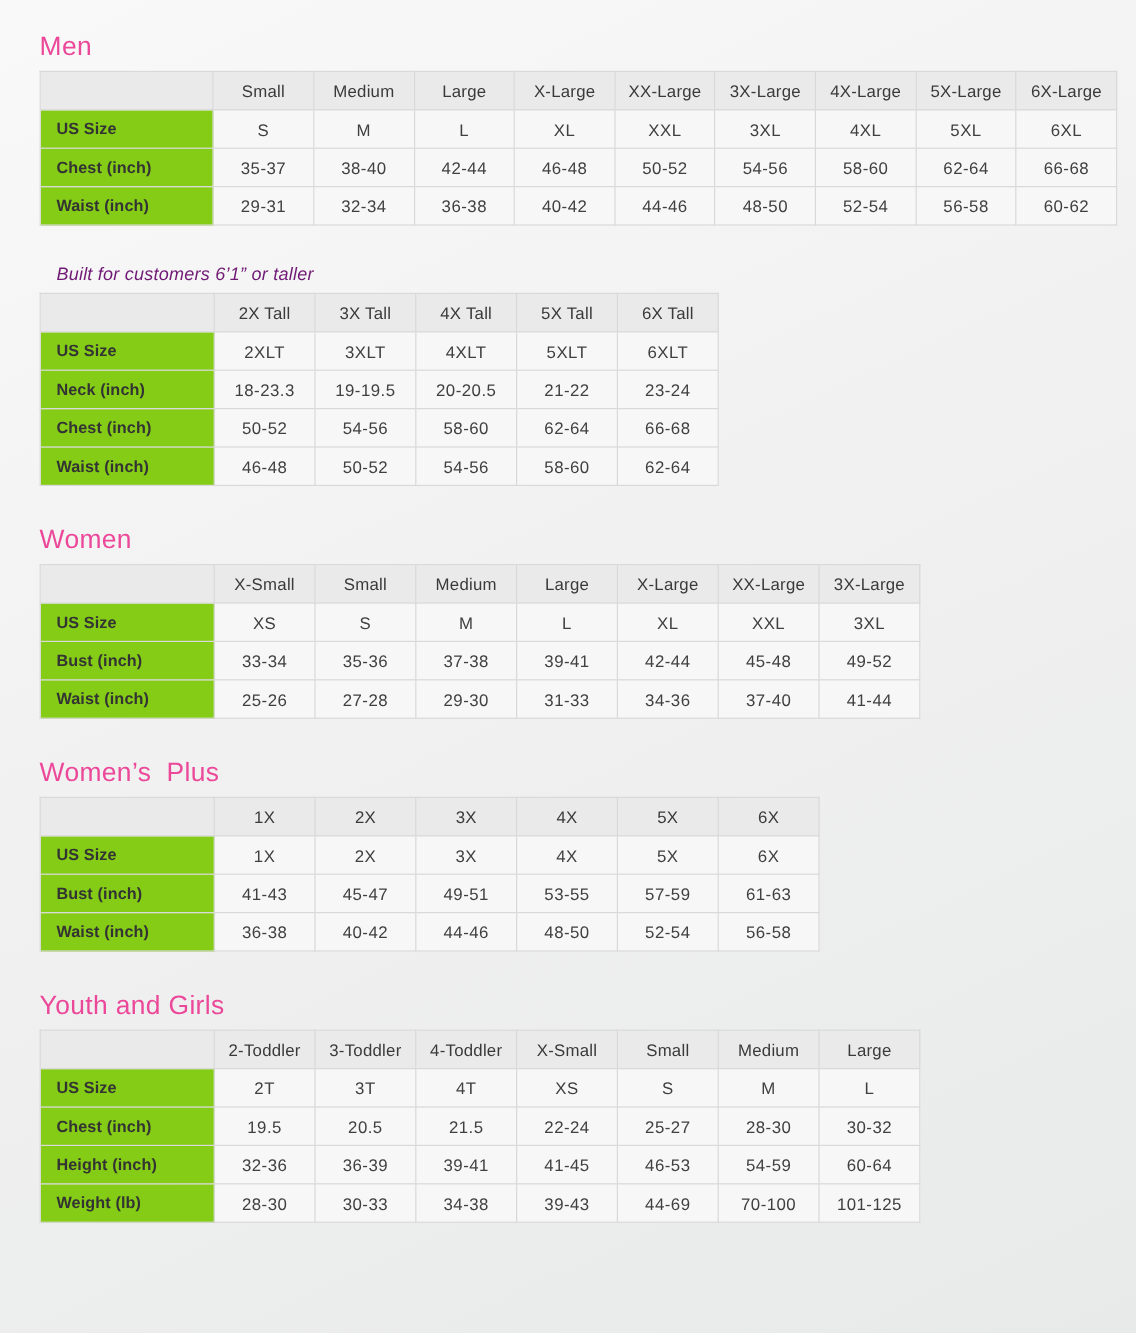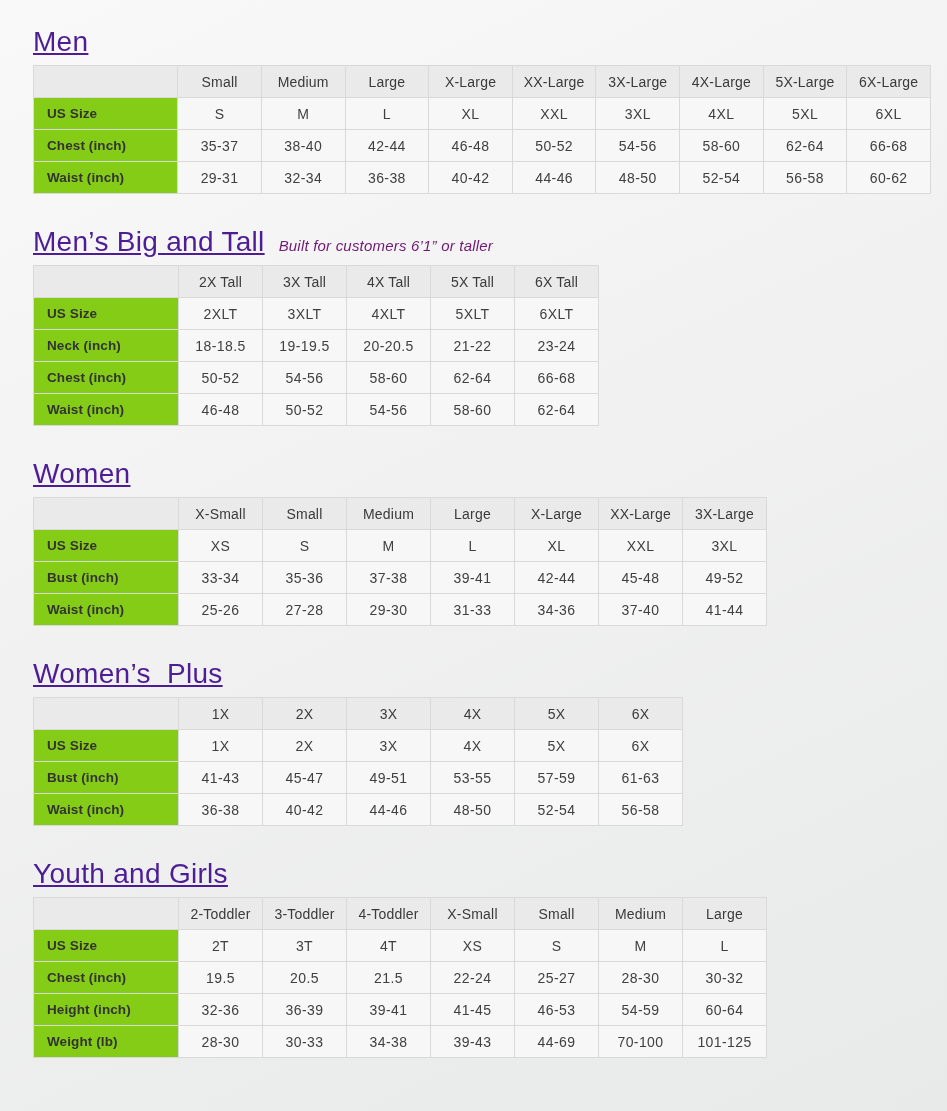--- a/index.html
+++ b/index.html
@@ -13,27 +13,26 @@
     padding: 26px 16px 0 33px;
     overflow: hidden;
   }
   .section { margin: 0; }
   .section + .section { margin-top: 32px; }
   .section-header {
     display: flex;
     align-items: baseline;
   }
   .title {
-    font-size: 28px;
+    font-size: 22px;
     font-weight: 400;
-    color: #4c1d95;
+    color: #ec4899;
     margin: 0;
     letter-spacing: 0.3px;
     white-space: pre-wrap;
-    text-decoration: underline;
   }
   .subtitle {
     font-style: italic;
     font-size: 15px;
     color: #701a75;
     margin-left: 14px;
     letter-spacing: 0.2px;
   }
   table.size-table {
     border-collapse: collapse;
@@ -143,21 +142,20 @@
             <td class="cell">48-50</td>
             <td class="cell">52-54</td>
             <td class="cell">56-58</td>
             <td class="cell">60-62</td>
           </tr>
         </tbody>
       </table>
     </section>
     <section class="section">
       <div class="section-header">
-        <h2 class="title">Men’s Big and Tall</h2>
         <span class="subtitle">Built for customers 6’1” or taller</span>
       </div>
       <table class="size-table">
         <colgroup>
           <col class="label-col">
           <col class="data-col">
           <col class="data-col">
           <col class="data-col">
           <col class="data-col">
           <col class="data-col">
@@ -176,21 +174,21 @@
           <tr>
             <th class="row-label">US Size</th>
             <td class="cell">2XLT</td>
             <td class="cell">3XLT</td>
             <td class="cell">4XLT</td>
             <td class="cell">5XLT</td>
             <td class="cell">6XLT</td>
           </tr>
           <tr>
             <th class="row-label">Neck (inch)</th>
-            <td class="cell">18-18.5</td>
+            <td class="cell">18-23.3</td>
             <td class="cell">19-19.5</td>
             <td class="cell">20-20.5</td>
             <td class="cell">21-22</td>
             <td class="cell">23-24</td>
           </tr>
           <tr>
             <th class="row-label">Chest (inch)</th>
             <td class="cell">50-52</td>
             <td class="cell">54-56</td>
             <td class="cell">58-60</td>

